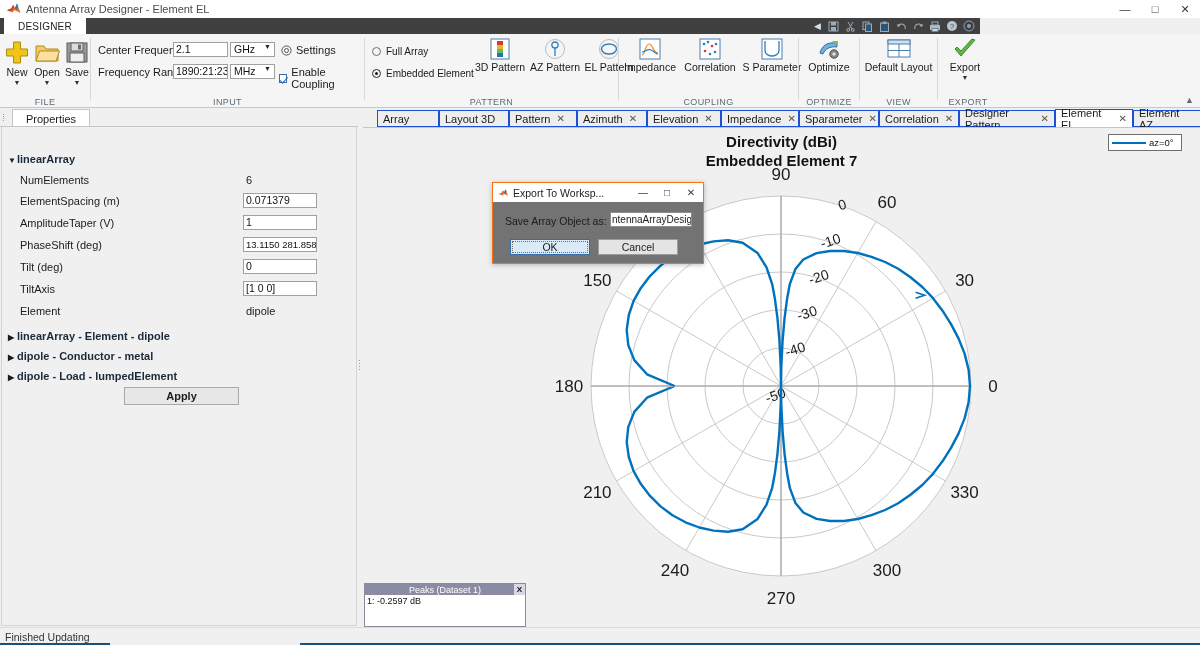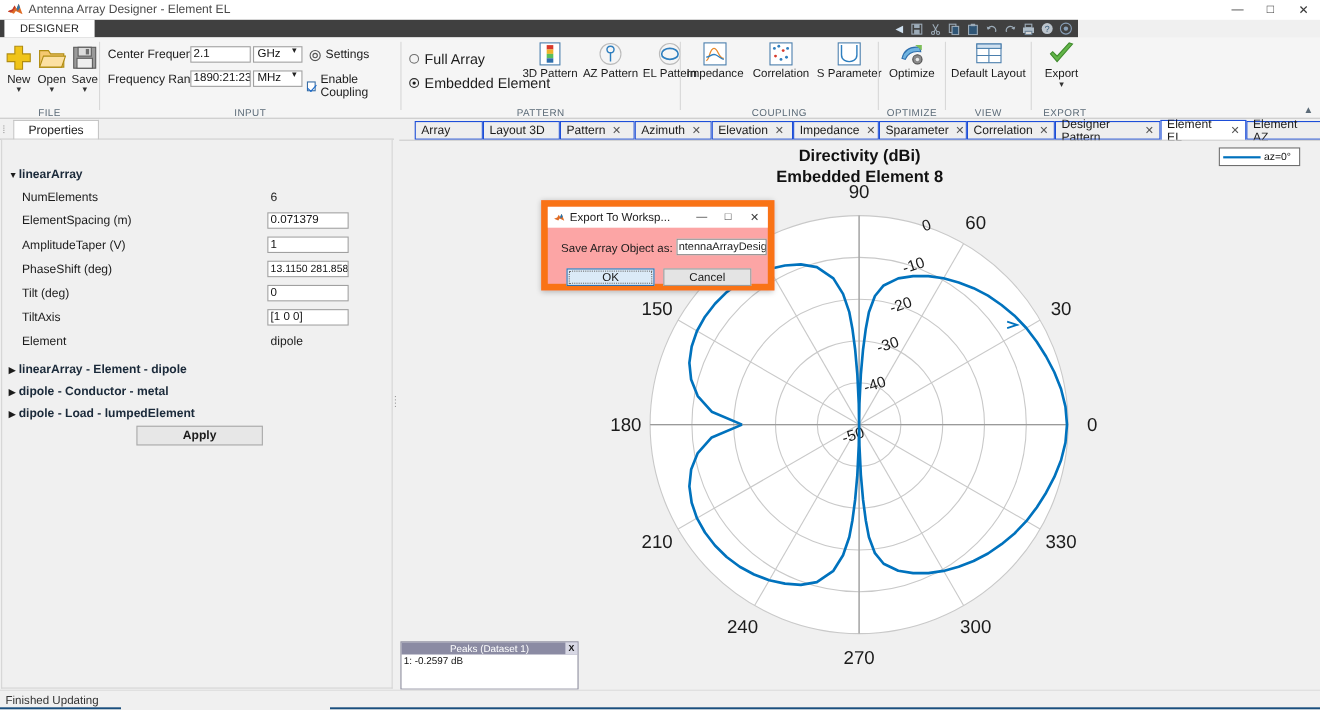--- a/index.html
+++ b/index.html
@@ -71,21 +71,21 @@
   .combo .cv { flex:1; }
   .combo .carr { width:13px; text-align:center; font-size:7px; color:#222; }
   .chk { display:inline-flex; align-items:center; gap:4px; font-size:11px; }
   .chk .box {
     width:9px; height:9px; border:1px solid #3a6ea5; background:#fff; position:relative;
   }
   .chk .box.on::after {
     content:""; position:absolute; left:1px; top:0px; width:4px; height:7px;
     border:solid #1b6ac9; border-width:0 1.5px 1.5px 0; transform:rotate(42deg);
   }
-  .radio { display:flex; align-items:center; gap:5px; font-size:13px; }
+  .radio { display:flex; align-items:center; gap:5px; font-size:10px; }
   .radio .rb { width:9px; height:9px; border:1px solid #6f6f6f; border-radius:50%; background:#f4f4f4; position:relative; }
   .radio .rb.on { border-color:#2b2b2b; }
   .radio .rb.on::after { content:""; position:absolute; left:2px; top:2px; width:3px; height:3px; border-radius:50%; background:#1b1b1b; }
 
   .collapse-ribbon { position:absolute; right:6px; bottom:2px; font-size:9px; color:#5c6b78; }
 
   
   .leftpanel {
     position:absolute; left:0; top:109px; width:361px; height:518px; background:#f0f0f0;
   }
@@ -159,21 +159,21 @@
     position:absolute; left:0; bottom:0; width:1200px; height:18px;
     background:#f0f0f0; border-top:1px solid #dcdcdc;
     display:flex; align-items:center; padding-left:5px; font-size:10.5px; color:#333;
   }
   .statusbar .sbar-right { position:absolute; left:300px; bottom:0; width:900px; height:2px; background:#1b4f7e; }
   .statusbar .sbar-left { position:absolute; left:0; bottom:0; width:110px; height:2px; background:#1b4f7e; }
 
   
   .dialog {
     position:absolute; left:492px; top:182px; width:212px; height:82px;
-    background:#fca5a5; border:6px solid #f97316; box-shadow:0 1px 5px rgba(0,0,0,.25);
+    background:#737373; border:1px solid #f97316; box-shadow:0 1px 5px rgba(0,0,0,.25);
   }
   .dlg-title { height:19px; background:#ffffff; display:flex; align-items:center; padding-left:5px; }
   .dlg-title .ico { width:11px; height:10px; margin-right:4px; position:relative; }
   .dlg-title .t { font-size:10.5px; color:#222; }
   .dlg-btns { margin-left:auto; display:flex; }
   .dlg-btns span { width:24px; height:19px; display:flex; align-items:center; justify-content:center; font-size:10px; color:#3a3a3a; }
   .dlg-label { position:absolute; left:12px; top:32px; font-size:10.5px; color:#1b1b1b; }
   .dlg-input {
     position:absolute; left:117px; top:29px; width:82px; height:15px;
     border:1px solid #8e8e8e; background:#fff; font-size:10px; padding:0 1px;
@@ -560,21 +560,21 @@
       <div class="dtab2" style="left:770px; width:80px;">
         <span>Element AZ</span>
         <span class="x">✕</span>
       </div>
       <div class="doctabline"></div>
     </div>
 
     <div class="plotwrap">
       <div class="plot-title">
         <div>Directivity (dBi)</div>
-        <div>Embedded Element 8</div>
+        <div>Embedded Element 7</div>
       </div>
 
       <div class="legendbox">
         <span class="legendline"></span>
         <span class="legendtxt">az=0°</span>
       </div>
 
       <svg id="polar" width="837" height="499" viewBox="0 0 837 499" style="position:absolute; left:0; top:0;">
 
         <circle cx="418" cy="258" r="190" fill="#ffffff"></circle>

